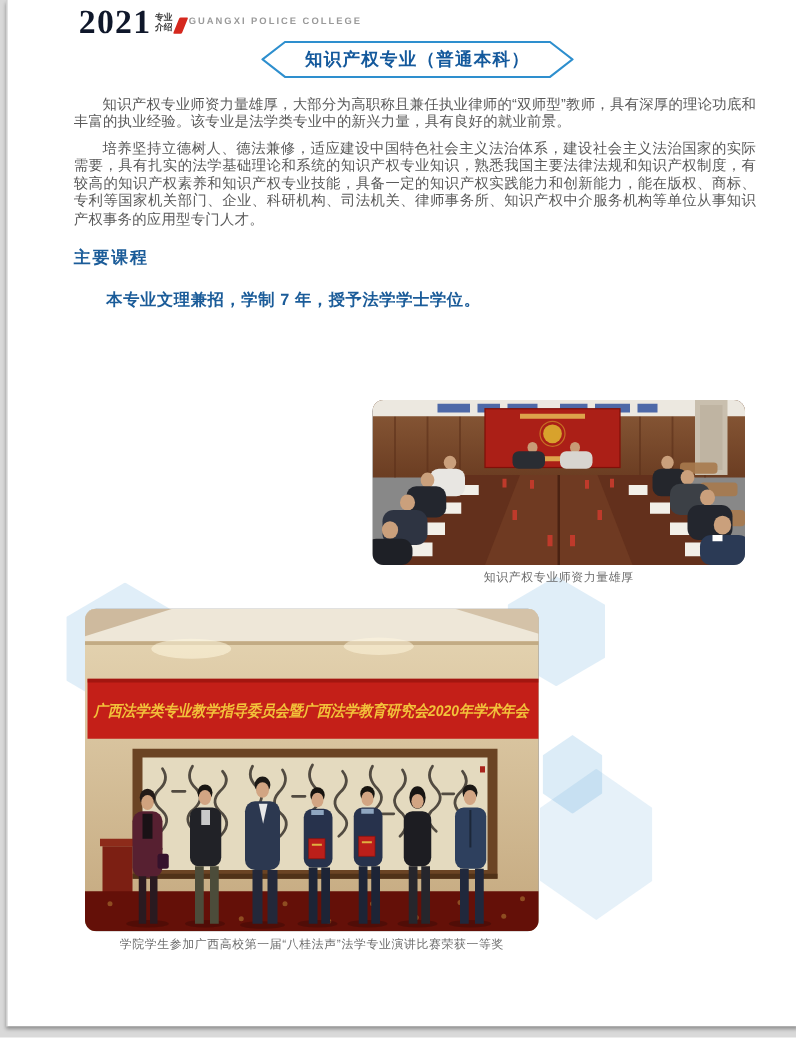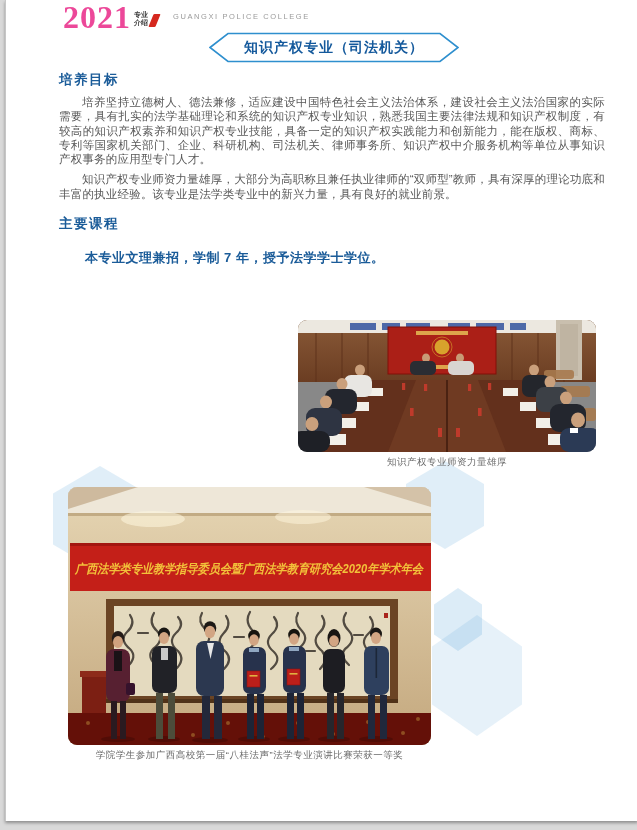--- a/index.html
+++ b/index.html
@@ -10,30 +10,30 @@
   }
   .page{
     position:absolute;left:5px;top:0;width:632px;height:821px;
     background:#ffffff;border-left:1px solid #c6c6c6;
     box-shadow:0 2px 3px rgba(0,0,0,.35);
   }
   
   .brand{position:absolute;left:57px;top:5px;display:flex;align-items:flex-start;}
   .brand-year{
     font-family:"Liberation Serif","DejaVu Serif",serif;
-    font-weight:bold;font-size:32px;line-height:24px;color:#ec4899;letter-spacing:1px;
+    font-weight:bold;font-size:27px;line-height:24px;color:#0f172a;letter-spacing:1px;
   }
   .brand-tagline{margin:6px 0 0 3px;display:flex;flex-direction:column;}
   .brand-tagline span{font-size:7px;line-height:7.5px;color:#3a3a3a;font-weight:bold;}
   .brand-slash{
     width:7px;height:13px;margin:9px 2px 0 3px;background:#d5281e;
     transform:skewX(-22deg);border-radius:1px;
   }
   .brand-college{
-    margin:7px 0 0 13px;font-size:7.5px;color:#9a9a9a;letter-spacing:1.6px;font-weight:normal;
+    margin:7px 0 0 1px;font-size:7.5px;color:#9a9a9a;letter-spacing:1.6px;font-weight:bold;
   }
   
   .title-banner{position:absolute;left:203px;top:32px;width:250px;height:31px;}
   .title-banner svg{position:absolute;left:0;top:0;}
   .title-banner .tb-text{
     position:absolute;left:0;top:0;width:100%;height:100%;
     display:flex;align-items:center;justify-content:center;
     font-size:14px;font-weight:bold;color:#14599c;letter-spacing:1px;
   }
   
@@ -85,27 +85,26 @@
       <span>介绍</span>
     </span>
     <span class="brand-slash"></span>
     <span class="brand-college">GUANGXI POLICE COLLEGE</span>
   </div>
 
   <div class="title-banner">
     <svg width="250" height="31" viewBox="0 0 250 31">
       <polygon points="1,15.5 19,1.5 231,1.5 249,15.5 231,29.5 19,29.5" fill="#ffffff" stroke="#2e8fce" stroke-width="1.6"></polygon>
     </svg>
-    <span class="tb-text">知识产权专业（司法机关）</span>
+    <span class="tb-text">知识产权专业（普通本科）</span>
   </div>
 
   <div class="text-col">
-    <h3 class="sec-heading">培养目标</h3>
+    <p class="body-para">知识产权专业师资力量雄厚，大部分为高职称且兼任执业律师的“双师型”教师，具有深厚的理论功底和丰富的执业经验。该专业是法学类专业中的新兴力量，具有良好的就业前景。</p>
     <p class="body-para">培养坚持立德树人、德法兼修，适应建设中国特色社会主义法治体系，建设社会主义法治国家的实际需要，具有扎实的法学基础理论和系统的知识产权专业知识，熟悉我国主要法律法规和知识产权制度，有较高的知识产权素养和知识产权专业技能，具备一定的知识产权实践能力和创新能力，能在版权、商标、专利等国家机关部门、企业、科研机构、司法机关、律师事务所、知识产权中介服务机构等单位从事知识产权事务的应用型专门人才。</p>
-    <p class="body-para">知识产权专业师资力量雄厚，大部分为高职称且兼任执业律师的“双师型”教师，具有深厚的理论功底和丰富的执业经验。该专业是法学类专业中的新兴力量，具有良好的就业前景。</p>
     <h3 class="sec-heading courses">主要课程</h3>
     <p class="admission-note">本专业文理兼招，学制 7 年，授予法学学士学位。</p>
   </div>
 
   <div class="hex hex-a"></div>
   <div class="hex hex-b"></div>
   <div class="hex hex-c"></div>
   <div class="hex hex-d"></div>
 
   <div class="photo photo-meeting">

